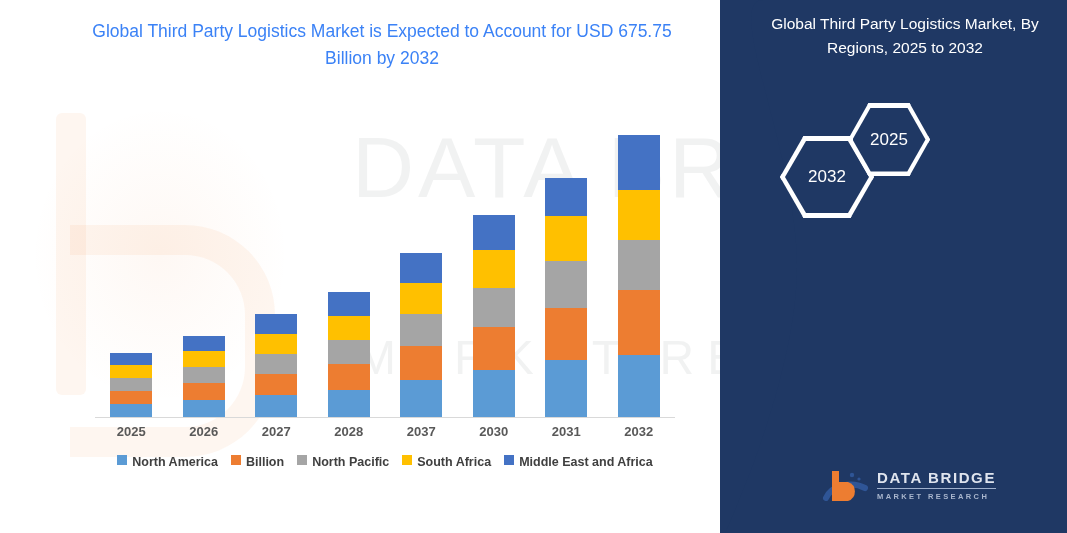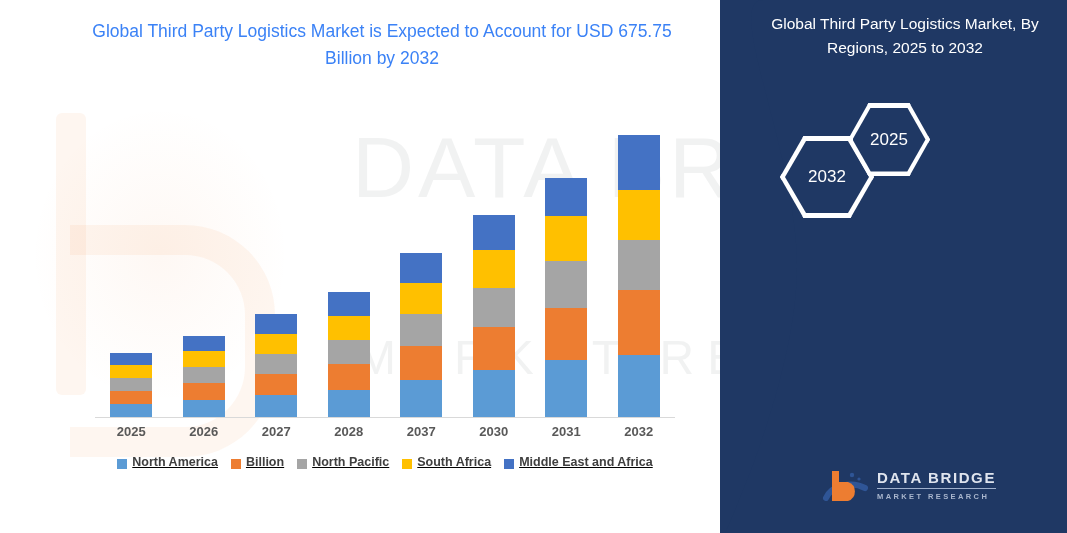--- a/index.html
+++ b/index.html
@@ -63,21 +63,21 @@
   .x-label {
     width: 72px; text-align: center;
     font-size: 13px; font-weight: bold; color: #595959;
   }
 
   .legend {
     position: absolute; left: 95px; top: 455px; width: 580px;
     display: flex; justify-content: center; align-items: center; gap: 13px;
     flex-wrap: nowrap;
   }
-  .legend-item { display: flex; align-items: flex-end; gap: 5px; white-space: nowrap; text-decoration: underline; }
+  .legend-item { display: flex; align-items: flex-start; gap: 5px; white-space: nowrap; }
   .legend-swatch { width: 10px; height: 10px; flex: none; }
   .legend-label { font-size: 12.5px; font-weight: bold; color: #404040; }
 
   .footer {
     position: absolute; left: 80px; top: 508px; width: 600px;
     display: flex; justify-content: space-between; align-items: center;
   }
   .footer-text { font-size: 8.2px; color: #404040; font-family: "Liberation Serif", serif; }
 
   

